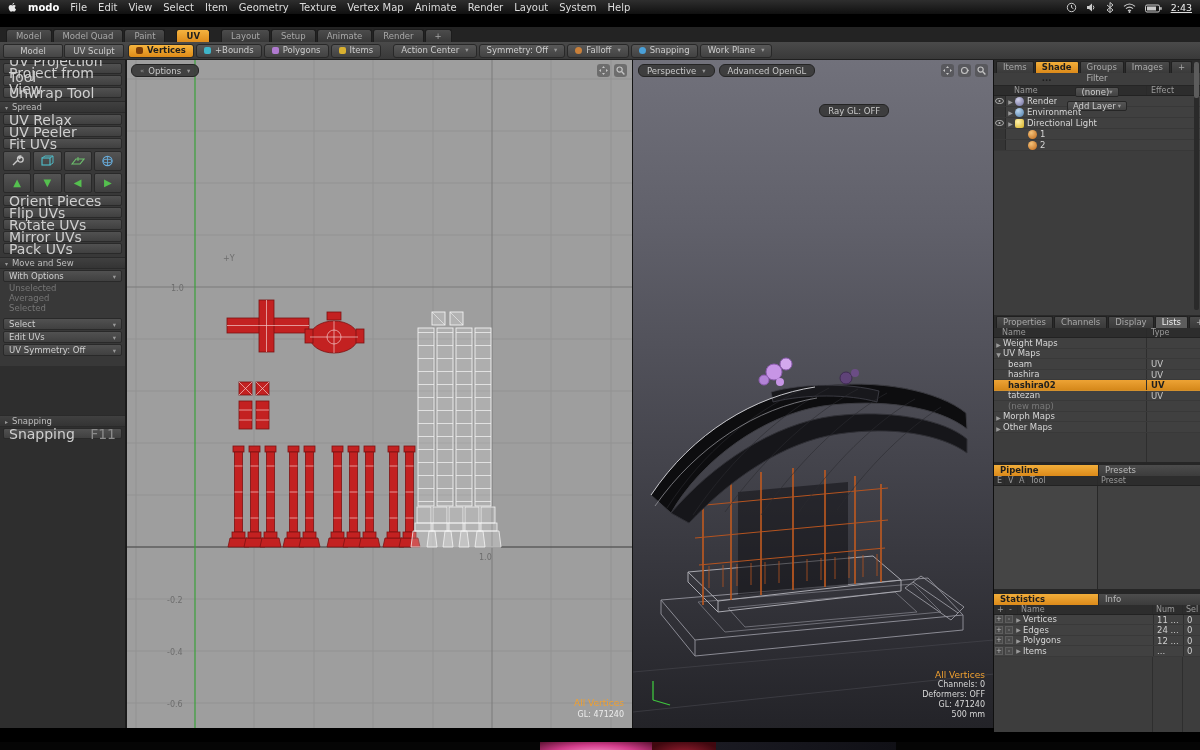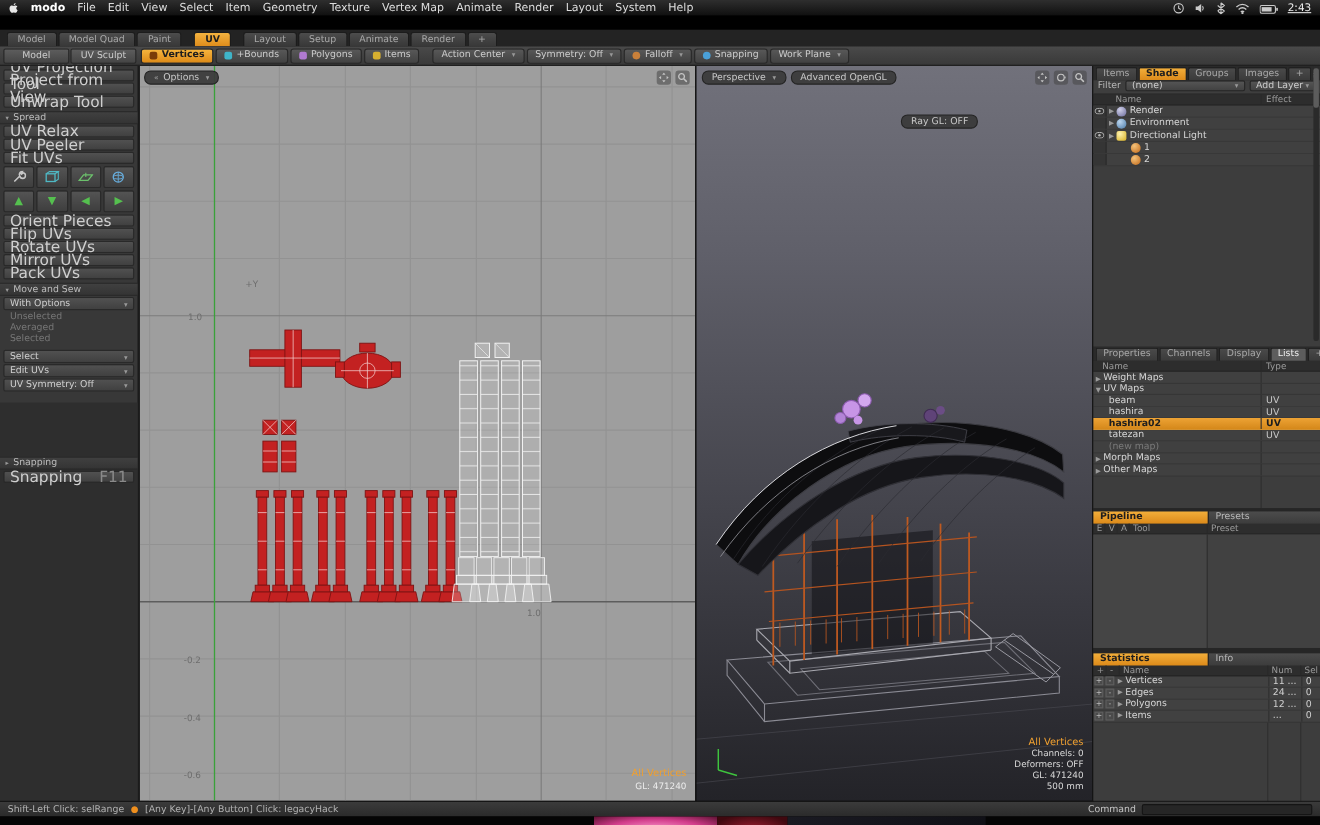--- a/index.html
+++ b/index.html
@@ -70,21 +70,21 @@
   .ov3d{position:absolute;right:8px;bottom:8px;text-align:right;z-index:3;line-height:10px;}
   .ov3d .ov-dim{color:#d8d8d8;}
 
   
   .rpanel{position:absolute;left:993px;top:60px;width:207px;height:668px;background:#2c2c2c;border-left:1px solid #101010;z-index:5;font-size:8.5px;}
   .rp-tabs{display:flex;height:13px;background:#2a2a2a;align-items:flex-end;padding-left:2px;gap:1px;}
   .rp-tab{padding:0 6px;height:12px;line-height:11px;background:linear-gradient(#4a4a4a,#3a3a3a);border:1px solid #202020;border-bottom:none;border-radius:2px 2px 0 0;color:#a8a8a8;cursor:default;}
   .rp-tab.orange{background:linear-gradient(#f2ae3a,#dc8a1a);color:#1e1e1e;font-weight:bold;}
   .rp-tab.light{background:#5d5d5d;color:#eee;}
   .rp-menu{margin-left:auto;margin-right:3px;color:#999;font-size:8px;}
-  .filter-row{display:flex;align-items:flex-start;gap:4px;height:13px;background:#3e3e3e;padding:0 4px;border-bottom:1px solid #252525;}
+  .filter-row{display:flex;align-items:center;gap:4px;height:13px;background:#3e3e3e;padding:0 4px;border-bottom:1px solid #252525;flex-direction:column;}
   .mini-dd{display:flex;align-items:center;background:linear-gradient(#555,#424242);border:1px solid #262626;border-radius:2px;height:10px;line-height:9px;padding:0 5px;color:#ccc;cursor:default;}
   .colhead{display:flex;height:10px;background:#2d2d2d;border-bottom:1px solid #222;color:#9a9a9a;font-size:8px;align-items:center;}
   .tree{background:#404040;}
   .trow{display:flex;align-items:center;height:11px;border-bottom:1px solid rgba(0,0,0,.12);cursor:default;}
   .eyecell{width:12px;height:100%;display:flex;align-items:center;justify-content:center;background:#353535;border-right:1px solid #2a2a2a;}
   .tw{width:9px;text-align:center;font-size:6px;color:#9a9a9a;}
   .ico{width:9px;height:9px;border-radius:50%;margin-right:3px;flex:none;}
   .ico.render{background:radial-gradient(circle at 35% 30%,#cfcfe8,#6a6a9a);}
   .ico.env{background:radial-gradient(circle at 35% 30%,#bcd6ef,#4a7aa8);}
   .ico.light{background:radial-gradient(circle at 35% 30%,#fff3b0,#d8b020);border-radius:2px;}
@@ -847,29 +847,20 @@
         <span class="ssel">0</span>
       </div>
     </div>
     <div class="stats-empty">
       <div class="c1"></div>
         <div class="c2"></div>
         <div class="c3"></div>
     </div>
   </div>
 
-  <div class="statusbar">
-    <span>Shift-Left Click: selRange</span>
-    <span class="sb-dot">●</span>
-    <span>[Any Key]-[Any Button] Click: legacyHack</span>
-    <span class="cmd">
-      <span class="cmd-label">Command</span>
-      <input class="cmd-input" type="text" style="">
-    </span>
-  </div>
 
   <div class="desktop">
     <div class="blob1"></div>
       <div class="blob2"></div>
       <div class="blob3"></div>
   </div>
 
 </div>
 
 </body></html>

